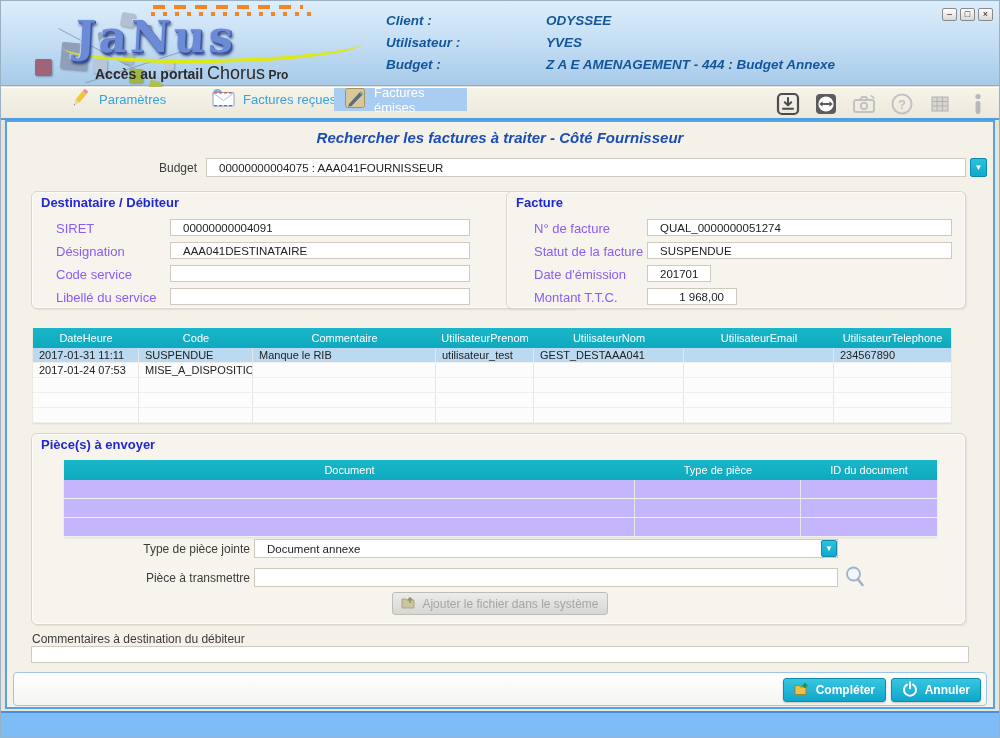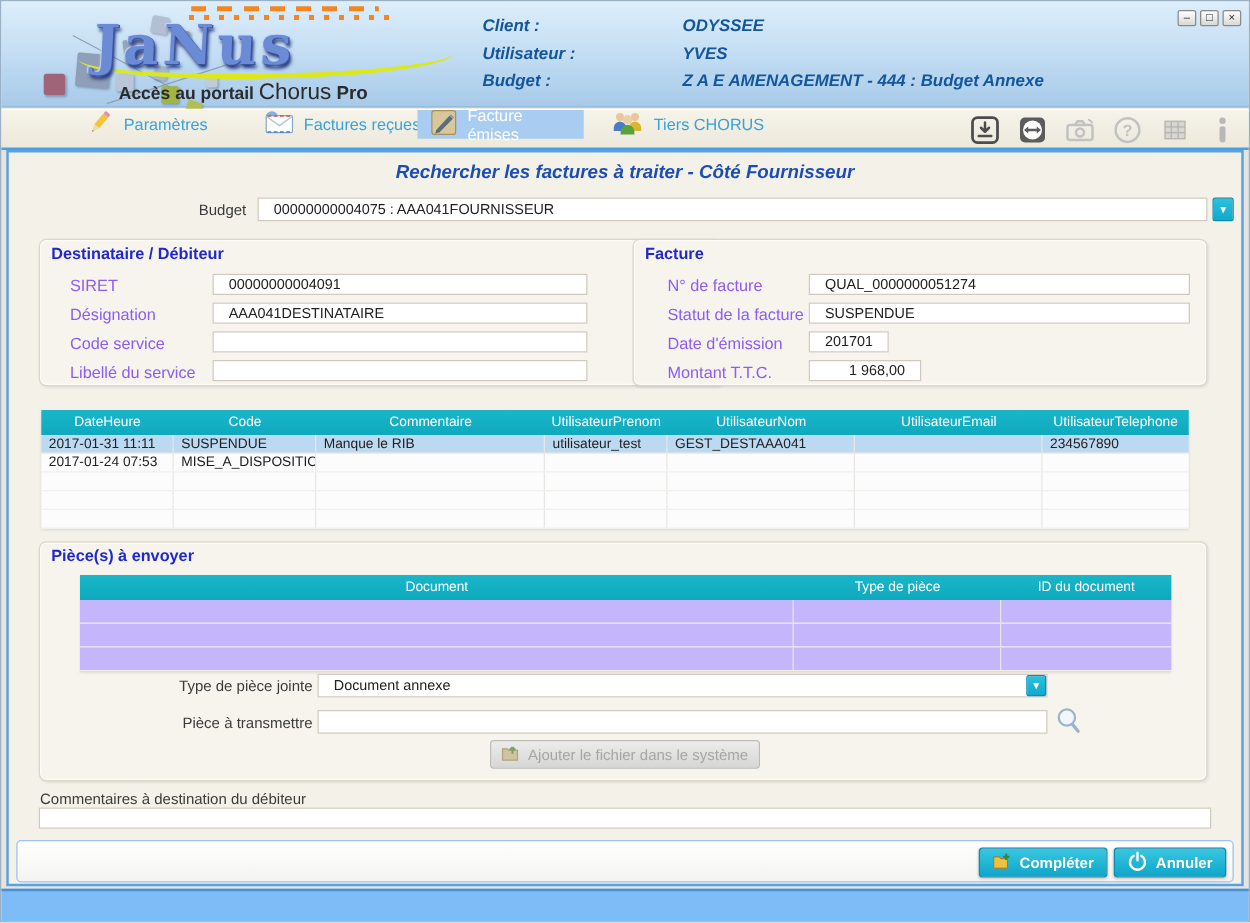--- a/index.html
+++ b/index.html
@@ -16,21 +16,21 @@
   .sq { position:absolute; border-radius:2px; box-shadow:1px 1px 2px rgba(40,60,90,.35); }
   .logo-line { position:absolute; height:1px; background:#8fa0b4; }
   .logo-text { position:absolute; left:74px; top:10px; font-family:"DejaVu Serif", serif;
                font-weight:bold; font-size:44px; letter-spacing:3px; color:#6b8bd6;
                text-shadow:1px 1px 0 #3a55a0, 2px 3px 3px #24367a, -1px -1px 1px #c8d8f4;
                transform:skewX(-3deg); }
   .logo-curve { position:absolute; left:62px; top:26px; width:300px; height:36px;
                 border-bottom:4px solid #dce818; border-radius:50%; transform:rotate(-1deg); }
   .logo-subtitle { position:absolute; left:94px; top:62px; color:#2b2b2b; font-size:14px; font-weight:bold; }
   .logo-subtitle .brand { font-size:18px; font-weight:normal; }
-  .logo-subtitle .pro { font-size:15px; }
+  .logo-subtitle .pro { font-size:12px; }
   .dashes-a { position:absolute; left:152px; top:4px; width:150px; height:4px;
               background:repeating-linear-gradient(90deg,#f5861f 0 12px,transparent 12px 21px); }
   .dashes-b { position:absolute; left:150px; top:11px; width:165px; height:4px;
               background:repeating-linear-gradient(90deg,#f5861f 0 4px,transparent 4px 12px); }
   .client-info { position:absolute; left:385px; top:9px; font-size:13.5px; font-weight:bold;
                  font-style:italic; color:#14569c; line-height:22px; }
   .client-info .row { display:flex;gap:35px; }
   .client-info .lbl { width:125px; }
   .win-controls { position:absolute; right:8px; top:7px; display:flex; gap:3px; }
   .win-btn { width:15px; height:13px; background:linear-gradient(#ffffff,#d8d8d8);
@@ -187,32 +187,21 @@
             <path d="M3 17.6h19" stroke="#4a78c8" stroke-dasharray="3 2" stroke-width="1.2"></path>
           </svg></span>
       <span>Factures reçues</span>
     </div>
     <div class="tab active" style="left:333px;width:133px;">
       <span><svg width="22" height="22" viewBox="0 0 22 22">
             <rect x="1.5" y="1.5" width="19" height="19" rx="2" fill="#d9c79c" stroke="#a8905c"></rect>
             <path d="M5 17L15.5 5.5l2.8 2.4L7.5 19l-3.3 0.8z" fill="#5d6d78"></path>
             <path d="M15.5 5.5l2.8 2.4 1.1-1.2-2.8-2.4z" fill="#8a99a4"></path>
           </svg></span>
-      <span>Facture émises</span>
-    </div>
-    <div class="tab" style="left:478px;">
-      <span><svg width="26" height="22" viewBox="0 0 26 22">
-            <circle cx="7" cy="6.6" r="3.3" fill="#e9c79b"></circle>
-            <path d="M2 15.8c0-3.6 2.3-5.5 5-5.5s5 1.9 5 5.5v2H2z" fill="#4a7ac8"></path>
-            <circle cx="19" cy="6.6" r="3.3" fill="#e9c79b"></circle>
-            <path d="M14 15.8c0-3.6 2.3-5.5 5-5.5s5 1.9 5 5.5v2H14z" fill="#d9b62e"></path>
-            <circle cx="13" cy="8.8" r="3.8" fill="#eccfa5"></circle>
-            <path d="M7.5 19c0-4 2.5-6.1 5.5-6.1s5.5 2.1 5.5 6.1v1.5h-11z" fill="#58a23e"></path>
-          </svg></span>
-      <span>Tiers CHORUS</span>
+      <span>Factures émises</span>
     </div>
     <div class="toolbar-icons">
       <div class="tool">
           <svg width="24" height="24" viewBox="0 0 24 24">
             <rect x="2" y="2" width="20" height="20" rx="4" fill="none" stroke="#4c4c4c" stroke-width="2.2"></rect>
             <path d="M12 6v7M8.8 10.2L12 13.4l3.2-3.2" fill="none" stroke="#4c4c4c" stroke-width="2" stroke-linecap="round" stroke-linejoin="round"></path>
             <path d="M7 16.8h10" stroke="#4c4c4c" stroke-width="2" stroke-linecap="round"></path>
           </svg>
         </div>
       <div class="tool">

